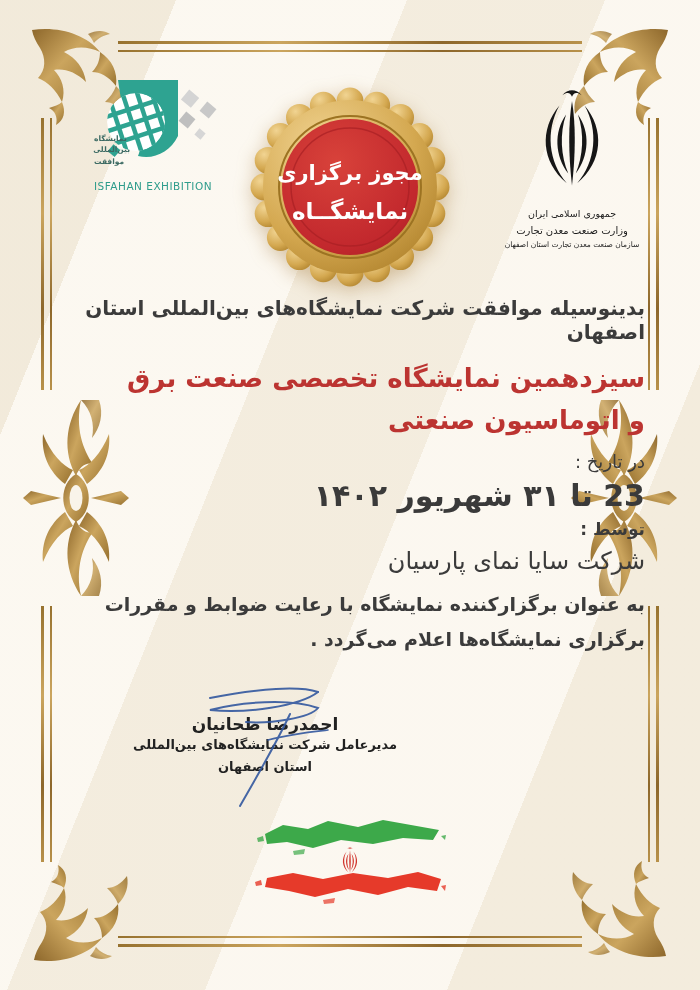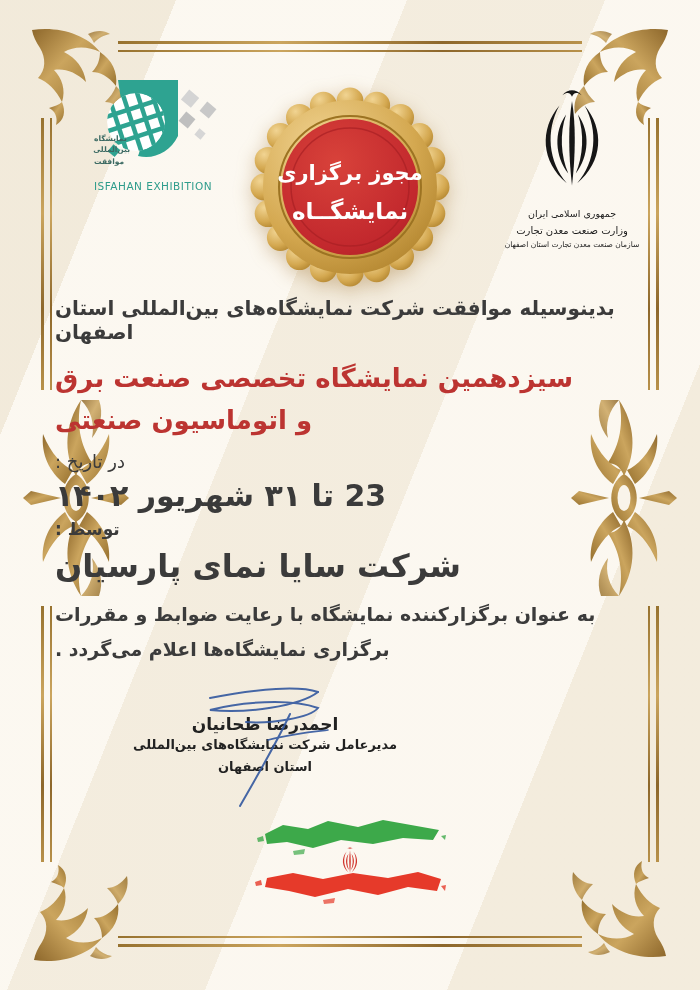--- a/index.html
+++ b/index.html
@@ -37,30 +37,30 @@
                filter:drop-shadow(0 5px 9px rgba(150,100,30,.35)); }
   .badge-box text { font-family:"DejaVu Sans", sans-serif; font-weight:bold; fill:#fff; }
 
   .emblem-box { position:absolute; right:48px; top:82px; width:160px; text-align:center; }
   .emblem-box .lines { direction:rtl; color:#1b1b1b; margin-top:2px; }
   .emblem-line1 { font-size:9.5px; line-height:1.7; }
   .emblem-line2 { font-size:10px; line-height:1.7; }
   .emblem-line3 { font-size:7.5px; line-height:1.7; }
 
   
-  .body-text { position:absolute; top:296px; left:55px; right:55px; direction:rtl; text-align:left;
+  .body-text { position:absolute; top:296px; left:55px; right:55px; direction:rtl; text-align:right;
                color:#3b3b3b; z-index:3; }
   .t-intro   { font-size:20px; font-weight:bold; margin-bottom:14px; }
   .t-holding { font-size:18px; font-weight:bold; margin-bottom:14px; }
   .t-red     { font-size:26px; font-weight:bold; color:#bc3431; line-height:1.6; }
   .t-red.last{ margin-bottom:10px; }
   .t-ondate  { font-size:18px; font-weight:normal; margin-bottom:6px; }
   .t-date    { font-size:30px; font-weight:bold; color:#3a3a3a; margin-bottom:6px; }
   .t-by      { font-size:17px; font-weight:bold; margin-bottom:8px; }
-  .t-company { font-size:32px; font-weight:bold; margin-bottom:12px;margin-top:7px; }
+  .t-company { font-size:24px; font-weight:normal; margin-bottom:12px;margin-top:7px; }
   .t-clause  { font-size:19px; font-weight:bold; line-height:1.85; }
 
   
   .sign-box { position:absolute; left:100px; top:700px; width:330px; text-align:center;
               direction:rtl; color:#222; z-index:4; }
   .sign-name { font-size:17px; font-weight:bold; margin-top:14px; }
   .sign-role { font-size:13px; font-weight:bold; line-height:1.7; }
   .sign-svg { position:absolute; left:40px; top:-18px; z-index:5; }
 
   

